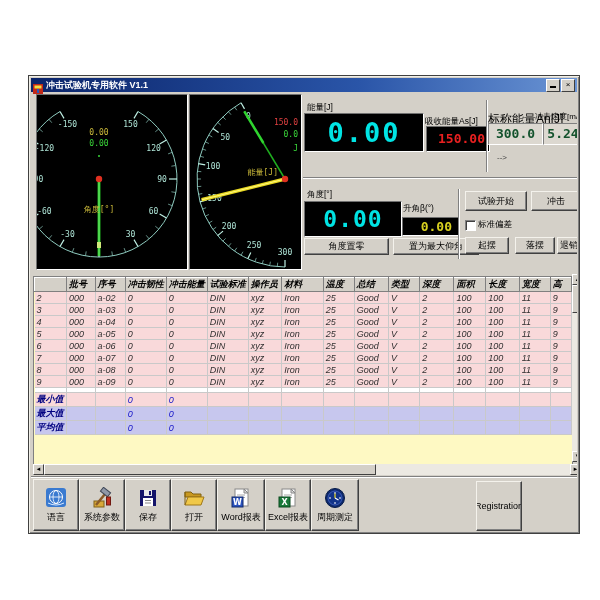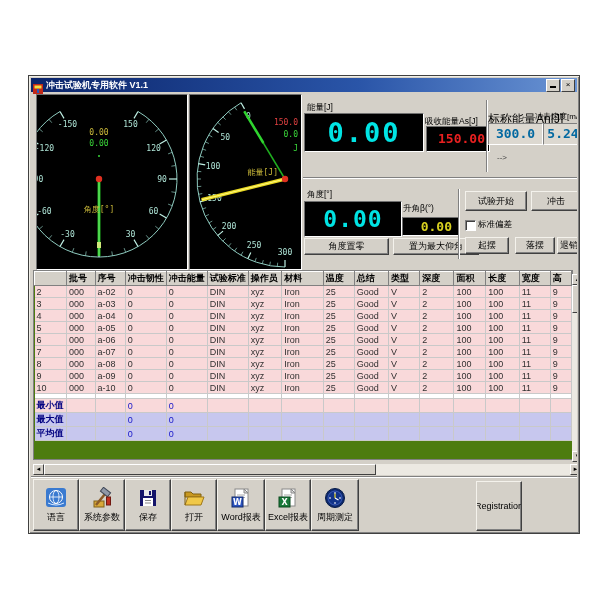--- a/index.html
+++ b/index.html
@@ -20,29 +20,29 @@
   .abs{position:absolute;}
   .dial-box{position:absolute;background:#000;border:1px solid;border-color:#707070 #ffffff #ffffff #707070;overflow:hidden;}
   .lbl{position:absolute;font-size:8.5px;color:#000;white-space:nowrap;}
   .lcd{position:absolute;background:#000;border:1px solid;border-color:#707070 #ffffff #ffffff #707070;
        font-family:"DejaVu Sans Mono",monospace;font-weight:bold;overflow:hidden;}
   .lcd.big{font-size:27px;letter-spacing:2px;color:#00e4e4;text-align:center;}
   .lcd.mid{font-size:23px;letter-spacing:1px;color:#00e4e4;text-align:center;}
   .lcd.red{font-size:13px;color:#e82020;text-align:right;padding-right:4px;}
   .lcd.yel{font-size:13px;color:#d8d020;text-align:right;padding-right:6px;}
   .field{position:absolute;background:#dcd8d0;border:1px solid;border-color:#808080 #fff #fff #808080;
-         font-family:"DejaVu Sans Mono",monospace;font-weight:bold;font-size:13px;color:#0369a1;text-align:center;}
+         font-family:"DejaVu Sans Mono",monospace;font-weight:bold;font-size:13px;color:#14532d;text-align:center;}
   .btn{position:absolute;background:#d4d0c8;border:1px solid;border-color:#f4f2ec #404040 #404040 #f4f2ec;
        box-shadow:inset -1px -1px 0 #808080;font-size:9px;color:#000;display:flex;align-items:center;
        justify-content:center;font-family:inherit;padding:0;white-space:nowrap;overflow:hidden;}
   .vline{position:absolute;width:0;border-left:1px solid #808080;border-right:1px solid #fff;}
   .hline{position:absolute;height:0;border-top:1px solid #808080;border-bottom:1px solid #fff;}
   .chk{position:absolute;width:9px;height:9px;background:#fff;border:1px solid;border-color:#808080 #fff #fff #808080;box-shadow:inset 1px 1px 0 #404040;}
-  .tablewrap{position:absolute;left:2px;top:178px;width:538px;height:188px;background:#4d7c0f;
-             border:1px solid #808080;overflow:hidden;}
+  .tablewrap{position:absolute;left:2px;top:184px;width:538px;height:188px;background:#fef9c3;
+             border:1px solid #808080;overflow:hidden;font-style:italic;}
   table{border-collapse:collapse;table-layout:fixed;font-size:9px;}
   th{background:#d4d0c8;border:1px solid;border-color:#fff #808080 #808080 #fff;font-weight:bold;
      text-align:left;padding:0 2px;height:12px;overflow:hidden;white-space:nowrap;font-size:9px;}
   td{border-right:1px solid #c9c9c9;border-bottom:1px solid #c9c9c9;padding:0 2px;height:11px;
      overflow:hidden;white-space:nowrap;color:#303030;}
   tr.pink td{background:#f9d9da;}
   tr.blank td{background:#ffffff;height:4px;}
   tr.sum-pink td{background:#f9d9da;height:13px;}
   tr.sum-blue td{background:#c7c7ee;height:13px;}
   .slabel{color:#000080;font-weight:bold;}
@@ -393,38 +393,20 @@
               <td>Iron</td>
               <td>25</td>
               <td>Good</td>
               <td>V</td>
               <td>2</td>
               <td>100</td>
               <td>100</td>
               <td>11</td>
               <td>9</td>
             </tr>
-            <tr class="pink">
-              <td>10</td>
-              <td>000</td>
-              <td>a-10</td>
-              <td>0</td>
-              <td>0</td>
-              <td>DIN</td>
-              <td>xyz</td>
-              <td>Iron</td>
-              <td>25</td>
-              <td>Good</td>
-              <td>V</td>
-              <td>2</td>
-              <td>100</td>
-              <td>100</td>
-              <td>11</td>
-              <td>9</td>
-            </tr>
             <tr class="blank">
               <td></td>
               <td></td>
               <td></td>
               <td></td>
               <td></td>
               <td></td>
               <td></td>
               <td></td>
               <td></td>

